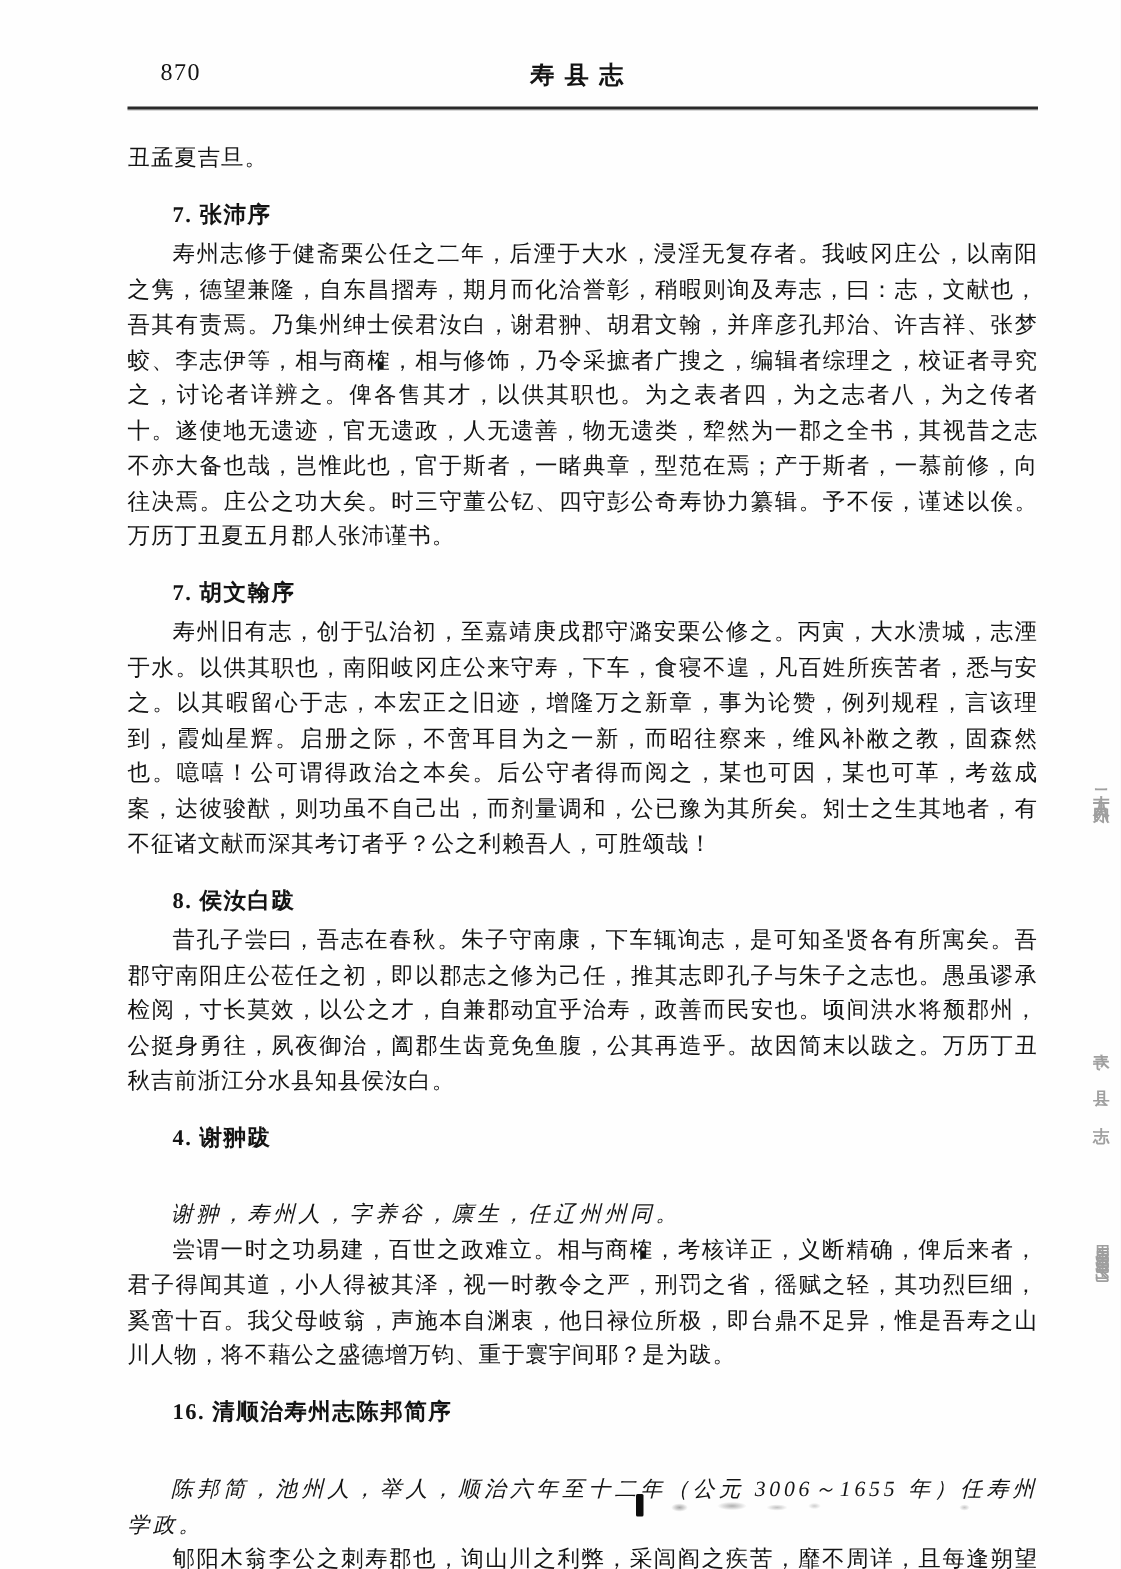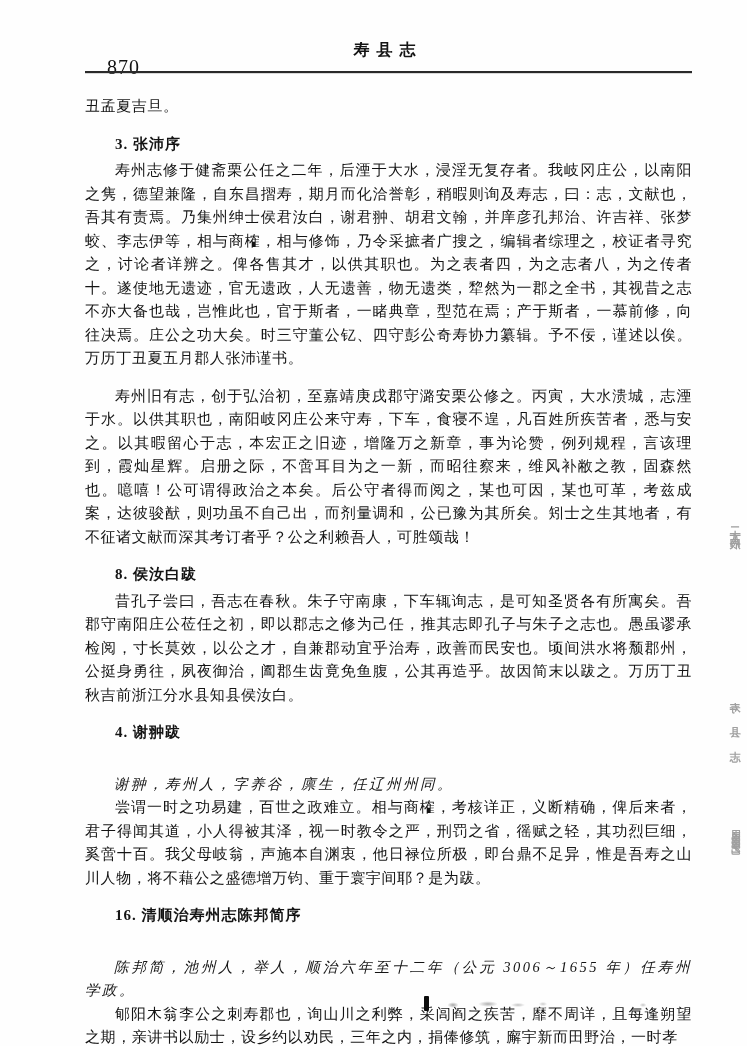--- a/index.html
+++ b/index.html
@@ -15,22 +15,22 @@
     background:#fefefe;
     color:#141414;
     overflow:hidden;
   }
   .header{
     position:absolute;
     left:85px; right:56px; top:40px;
     height:26px;
   }
   .page-number{
-    position:absolute; left:22px; top:16px;
-    font-size:20px; letter-spacing:1px;
+    position:absolute; left:22px; top:0;
+    font-size:16px; letter-spacing:1px;
   }
   .book-title{
     position:absolute; left:0; right:0; top:0;
     text-align:center;
     font-size:16px; font-weight:bold;
     letter-spacing:7px;
   }
   .header-rule{
     position:absolute;
     left:85px; width:607px; top:71px;
@@ -112,25 +112,26 @@
     <span class="page-number">870</span>
     <span class="book-title">寿县志</span>
   </div>
   <div class="header-rule"></div>
 
   <div class="content">
 
     <p class="cont-line">丑孟夏吉旦。</p>
 
     <div class="section">
-      <p class="section-heading">3. 张沛序</p>
+      <p class="section-heading">7. 张沛序</p>
       <p class="body-para">寿州志修于健斋栗公任之二年，后湮于大水，浸淫无复存者。我岐冈庄公，以南阳之隽，德望兼隆，自东昌摺寿，期月而化洽誉彰，稍暇则询及寿志，曰：志，文献也，吾其有责焉。乃集州绅士侯君汝白，谢君翀、胡君文翰，并庠彦孔邦治、许吉祥、张梦蛟、李志伊等，相与商榷，相与修饰，乃令采摭者广搜之，编辑者综理之，校证者寻究之，讨论者详辨之。俾各售其才，以供其职也。为之表者四，为之志者八，为之传者十。遂使地无遗迹，官无遗政，人无遗善，物无遗类，犂然为一郡之全书，其视昔之志不亦大备也哉，岂惟此也，官于斯者，一睹典章，型范在焉；产于斯者，一慕前修，向往决焉。庄公之功大矣。时三守董公钇、四守彭公奇寿协力纂辑。予不佞，谨述以俟。万历丁丑夏五月郡人张沛谨书。</p>
     </div>
 
     <div class="section">
+      <p class="section-heading">7. 胡文翰序</p>
       <p class="body-para">寿州旧有志，创于弘治初，至嘉靖庚戌郡守潞安栗公修之。丙寅，大水溃城，志湮于水。以供其职也，南阳岐冈庄公来守寿，下车，食寝不遑，凡百姓所疾苦者，悉与安之。以其暇留心于志，本宏正之旧迹，增隆万之新章，事为论赞，例列规程，言该理到，霞灿星辉。启册之际，不啻耳目为之一新，而昭往察来，维风补敝之教，固森然也。噫嘻！公可谓得政治之本矣。后公守者得而阅之，某也可因，某也可革，考兹成案，达彼骏猷，则功虽不自己出，而剂量调和，公已豫为其所矣。矧士之生其地者，有不征诸文献而深其考订者乎？公之利赖吾人，可胜颂哉！</p>
     </div>
 
     <div class="section">
       <p class="section-heading">8. 侯汝白跋</p>
       <p class="body-para">昔孔子尝曰，吾志在春秋。朱子守南康，下车辄询志，是可知圣贤各有所寓矣。吾郡守南阳庄公莅任之初，即以郡志之修为己任，推其志即孔子与朱子之志也。愚虽谬承检阅，寸长莫效，以公之才，自兼郡动宜乎治寿，政善而民安也。顷间洪水将颓郡州，公挺身勇往，夙夜御治，阖郡生齿竟免鱼腹，公其再造乎。故因简末以跋之。万历丁丑秋吉前浙江分水县知县侯汝白。</p>
     </div>
 
     <div class="section">
       <p class="section-heading">4. 谢翀跋</p>

